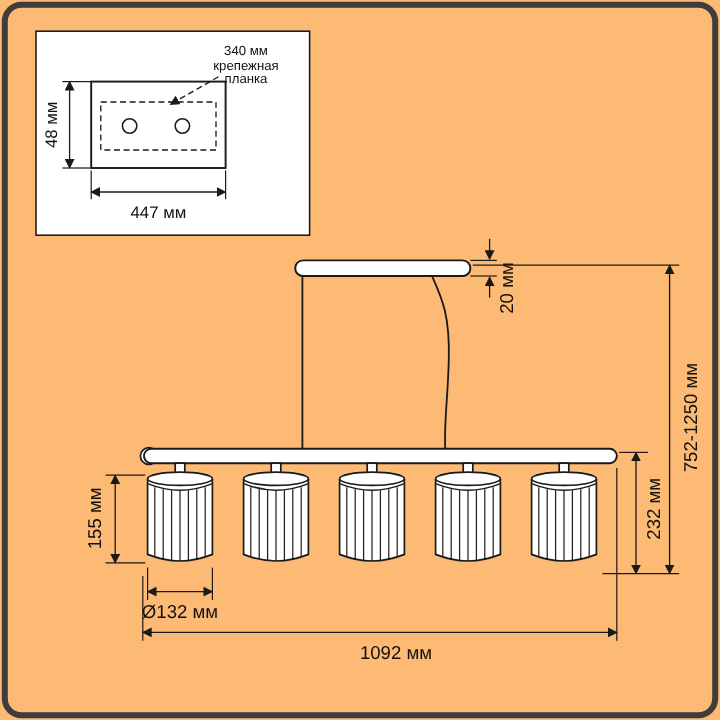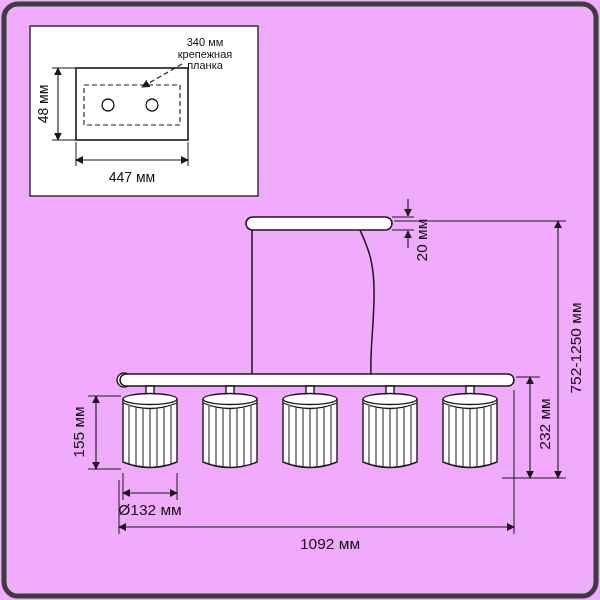--- a/index.html
+++ b/index.html
@@ -1,16 +1,16 @@
 <!DOCTYPE html>
 <html><head>
 <meta charset="utf-8">
 <style>
   html,body{margin:0;padding:0;background:#fff;}
-  .stage{width:600px;height:600px;position:relative;background:#f0abfc;text-decoration:underline;}
+  .stage{width:600px;height:600px;position:relative;background:#fdba74;text-decoration:underline;}
   svg{display:block;}
   .frame{fill:none;stroke:#3d3d3d;stroke-width:5;}
   .box{fill:#fff;stroke:#1a1a1a;stroke-width:1.3;}
   .ln{fill:none;stroke:#1a1a1a;stroke-width:1.3;}
   .ln2{fill:#fff;stroke:#1a1a1a;stroke-width:1.6;}
   .fillw{fill:#fff;stroke:#1a1a1a;stroke-width:1.4;}
   .dash{fill:none;stroke:#1a1a1a;stroke-width:1.1;stroke-dasharray:5 3;}
   .ext{stroke:#1a1a1a;stroke-width:1;fill:none;}
   .dim{stroke:#1a1a1a;stroke-width:1.1;fill:none;}
   .rib{stroke:#1a1a1a;stroke-width:1;fill:none;}

